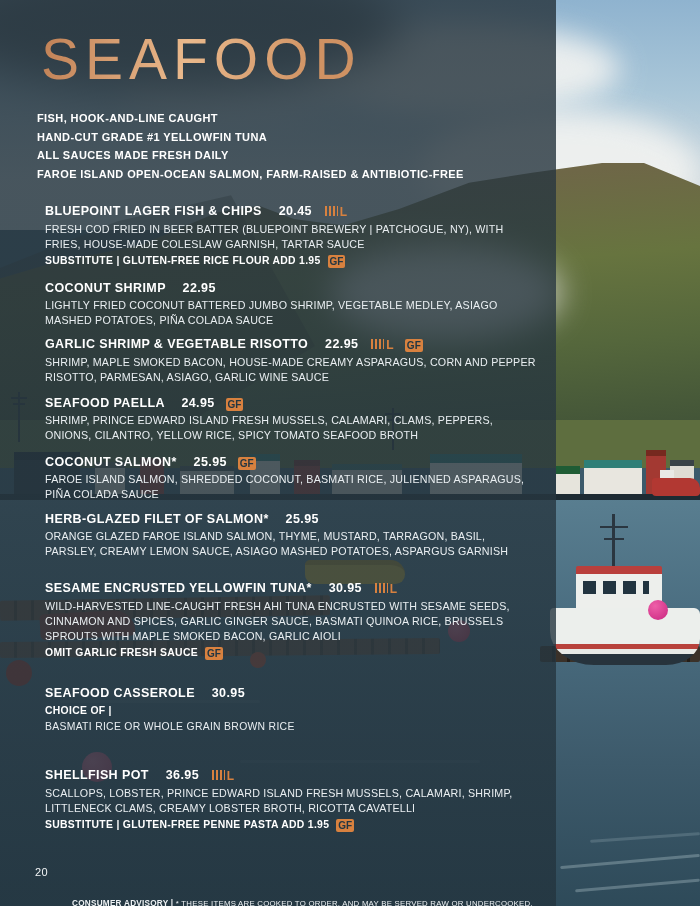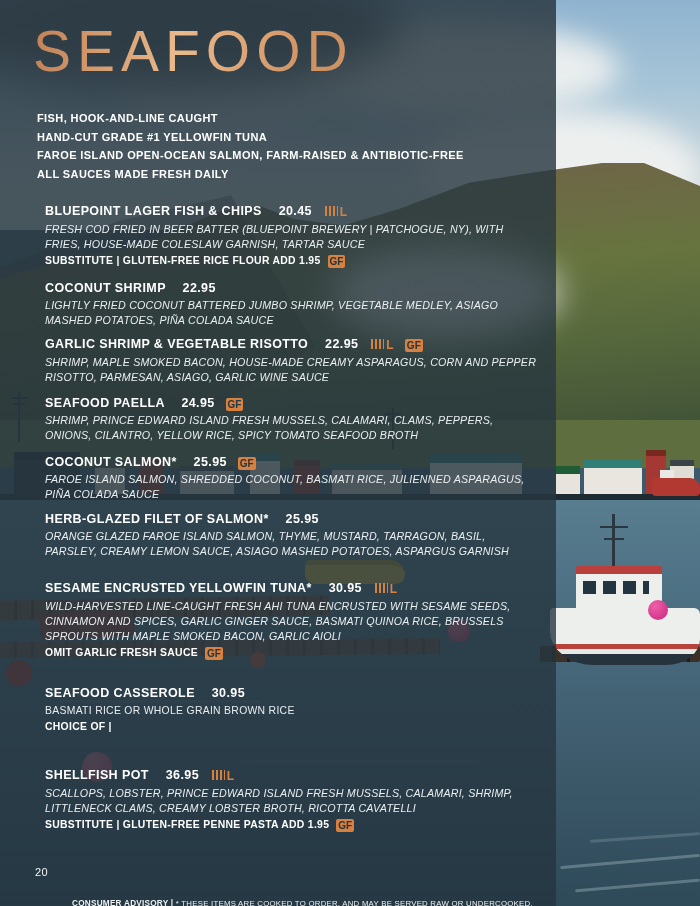--- a/index.html
+++ b/index.html
@@ -82,28 +82,28 @@
   .pole.pl2{left:392px;top:408px;height:42px;}
   .pole::before{content:"";position:absolute;left:-7px;top:5px;width:16px;height:2px;background:#262e33;}
   .pole::after{content:"";position:absolute;left:-5px;top:11px;width:12px;height:2px;background:#262e33;}
 
   
   .overlay{position:absolute;left:0;top:0;width:556px;height:906px;z-index:20;
        background:linear-gradient(180deg,rgba(41,55,64,.84) 0%,rgba(40,55,64,.80) 30%,rgba(35,52,62,.80) 100%);}
 
   
   .content{position:absolute;inset:0;z-index:30;color:#fff;}
-  .title{position:absolute;left:33px;top:18px;margin:0;font-size:57px;font-weight:400;letter-spacing:6px;
+  .title{position:absolute;left:33px;top:18px;margin:8px;font-size:57px;font-weight:400;letter-spacing:6px;
        background:linear-gradient(100deg,#c08055 0%,#eab98c 45%,#cf9263 85%);
        -webkit-background-clip:text;background-clip:text;color:transparent;}
   .intro{position:absolute;left:37px;top:109px;font-size:11px;font-weight:700;letter-spacing:.4px;line-height:18.5px;}
   .menu-item{position:absolute;left:37px;width:492px;margin-left:8px;}
   .item-head{font-size:12.5px;font-weight:700;letter-spacing:.4px;line-height:16px;margin-bottom:2px;}
   .item-price{margin-left:13px;}
-  .item-desc{font-size:10.7px;line-height:15px;letter-spacing:.2px;color:#e9eef1;font-style:italic;}
+  .item-desc{font-size:10.7px;line-height:15px;letter-spacing:.2px;color:#e9eef1;}
   .item-extra{font-size:10.4px;font-weight:700;letter-spacing:.3px;line-height:15px;margin-top:1px;}
   .item-extra .plain{font-weight:400;color:#e9eef1;}
   .gf-icon{display:inline-block;margin-left:7px;padding:0 2px;background:#d8813f;color:#233642;
        font-size:10px;font-weight:700;letter-spacing:0;line-height:13px;border-radius:2px;vertical-align:-1px;}
   .ml-icon{display:inline-block;margin-left:9px;vertical-align:-1px;white-space:nowrap;}
   .ml-bars{display:inline-block;width:13px;height:10px;margin-right:2px;
        background:repeating-linear-gradient(90deg,#d8813f 0 2px,transparent 2px 4px);}
   .ml-letter{color:#d8813f;font-weight:700;font-size:12px;}
   .footer{position:absolute;left:0;top:860px;width:556px;}
   .page-num{position:absolute;left:35px;top:6px;font-size:11px;letter-spacing:.5px;color:#f2f5f6;}
@@ -174,22 +174,22 @@
 
   <div class="overlay"></div>
 
   <div class="content">
 
     <h1 class="title">SEAFOOD</h1>
 
     <div class="intro">
       <div>FISH, HOOK-AND-LINE CAUGHT</div>
       <div>HAND-CUT GRADE #1 YELLOWFIN TUNA</div>
+      <div>ALL SAUCES MADE FRESH DAILY</div>
       <div>FAROE ISLAND OPEN-OCEAN SALMON, FARM-RAISED &amp; ANTIBIOTIC-FREE</div>
-      <div>ALL SAUCES MADE FRESH DAILY</div>
     </div>
 
     <div class="menu-item" style="top:203px">
       <div class="item-head">
         <span class="item-name">BLUEPOINT LAGER FISH &amp; CHIPS</span>
         <span class="item-price">20.45</span>
         <span class="ml-icon"><span class="ml-bars"></span><span class="ml-letter">L</span></span>
       </div>
       <div class="item-desc">FRESH COD FRIED IN BEER BATTER (BLUEPOINT BREWERY | PATCHOGUE, NY), WITH FRIES, HOUSE-MADE COLESLAW GARNISH, TARTAR SAUCE</div>
       <div class="item-extra">
@@ -251,24 +251,24 @@
       <div class="item-extra">
         <span>OMIT GARLIC FRESH SAUCE</span><span class="gf-icon">GF</span>
       </div>
     </div>
 
     <div class="menu-item" style="top:685px">
       <div class="item-head">
         <span class="item-name">SEAFOOD CASSEROLE</span>
         <span class="item-price">30.95</span>
       </div>
+      <div class="item-extra">CHOICE OF  |</div>
       <div class="item-extra">
         <span class="plain">BASMATI RICE OR WHOLE GRAIN BROWN RICE</span>
       </div>
-      <div class="item-extra">CHOICE OF  |</div>
     </div>
 
     <div class="menu-item" style="top:767px">
       <div class="item-head">
         <span class="item-name">SHELLFISH POT</span>
         <span class="item-price">36.95</span>
         <span class="ml-icon"><span class="ml-bars"></span><span class="ml-letter">L</span></span>
       </div>
       <div class="item-desc">SCALLOPS, LOBSTER, PRINCE EDWARD ISLAND FRESH MUSSELS, CALAMARI, SHRIMP, LITTLENECK CLAMS, CREAMY LOBSTER BROTH, RICOTTA CAVATELLI</div>
       <div class="item-extra">

